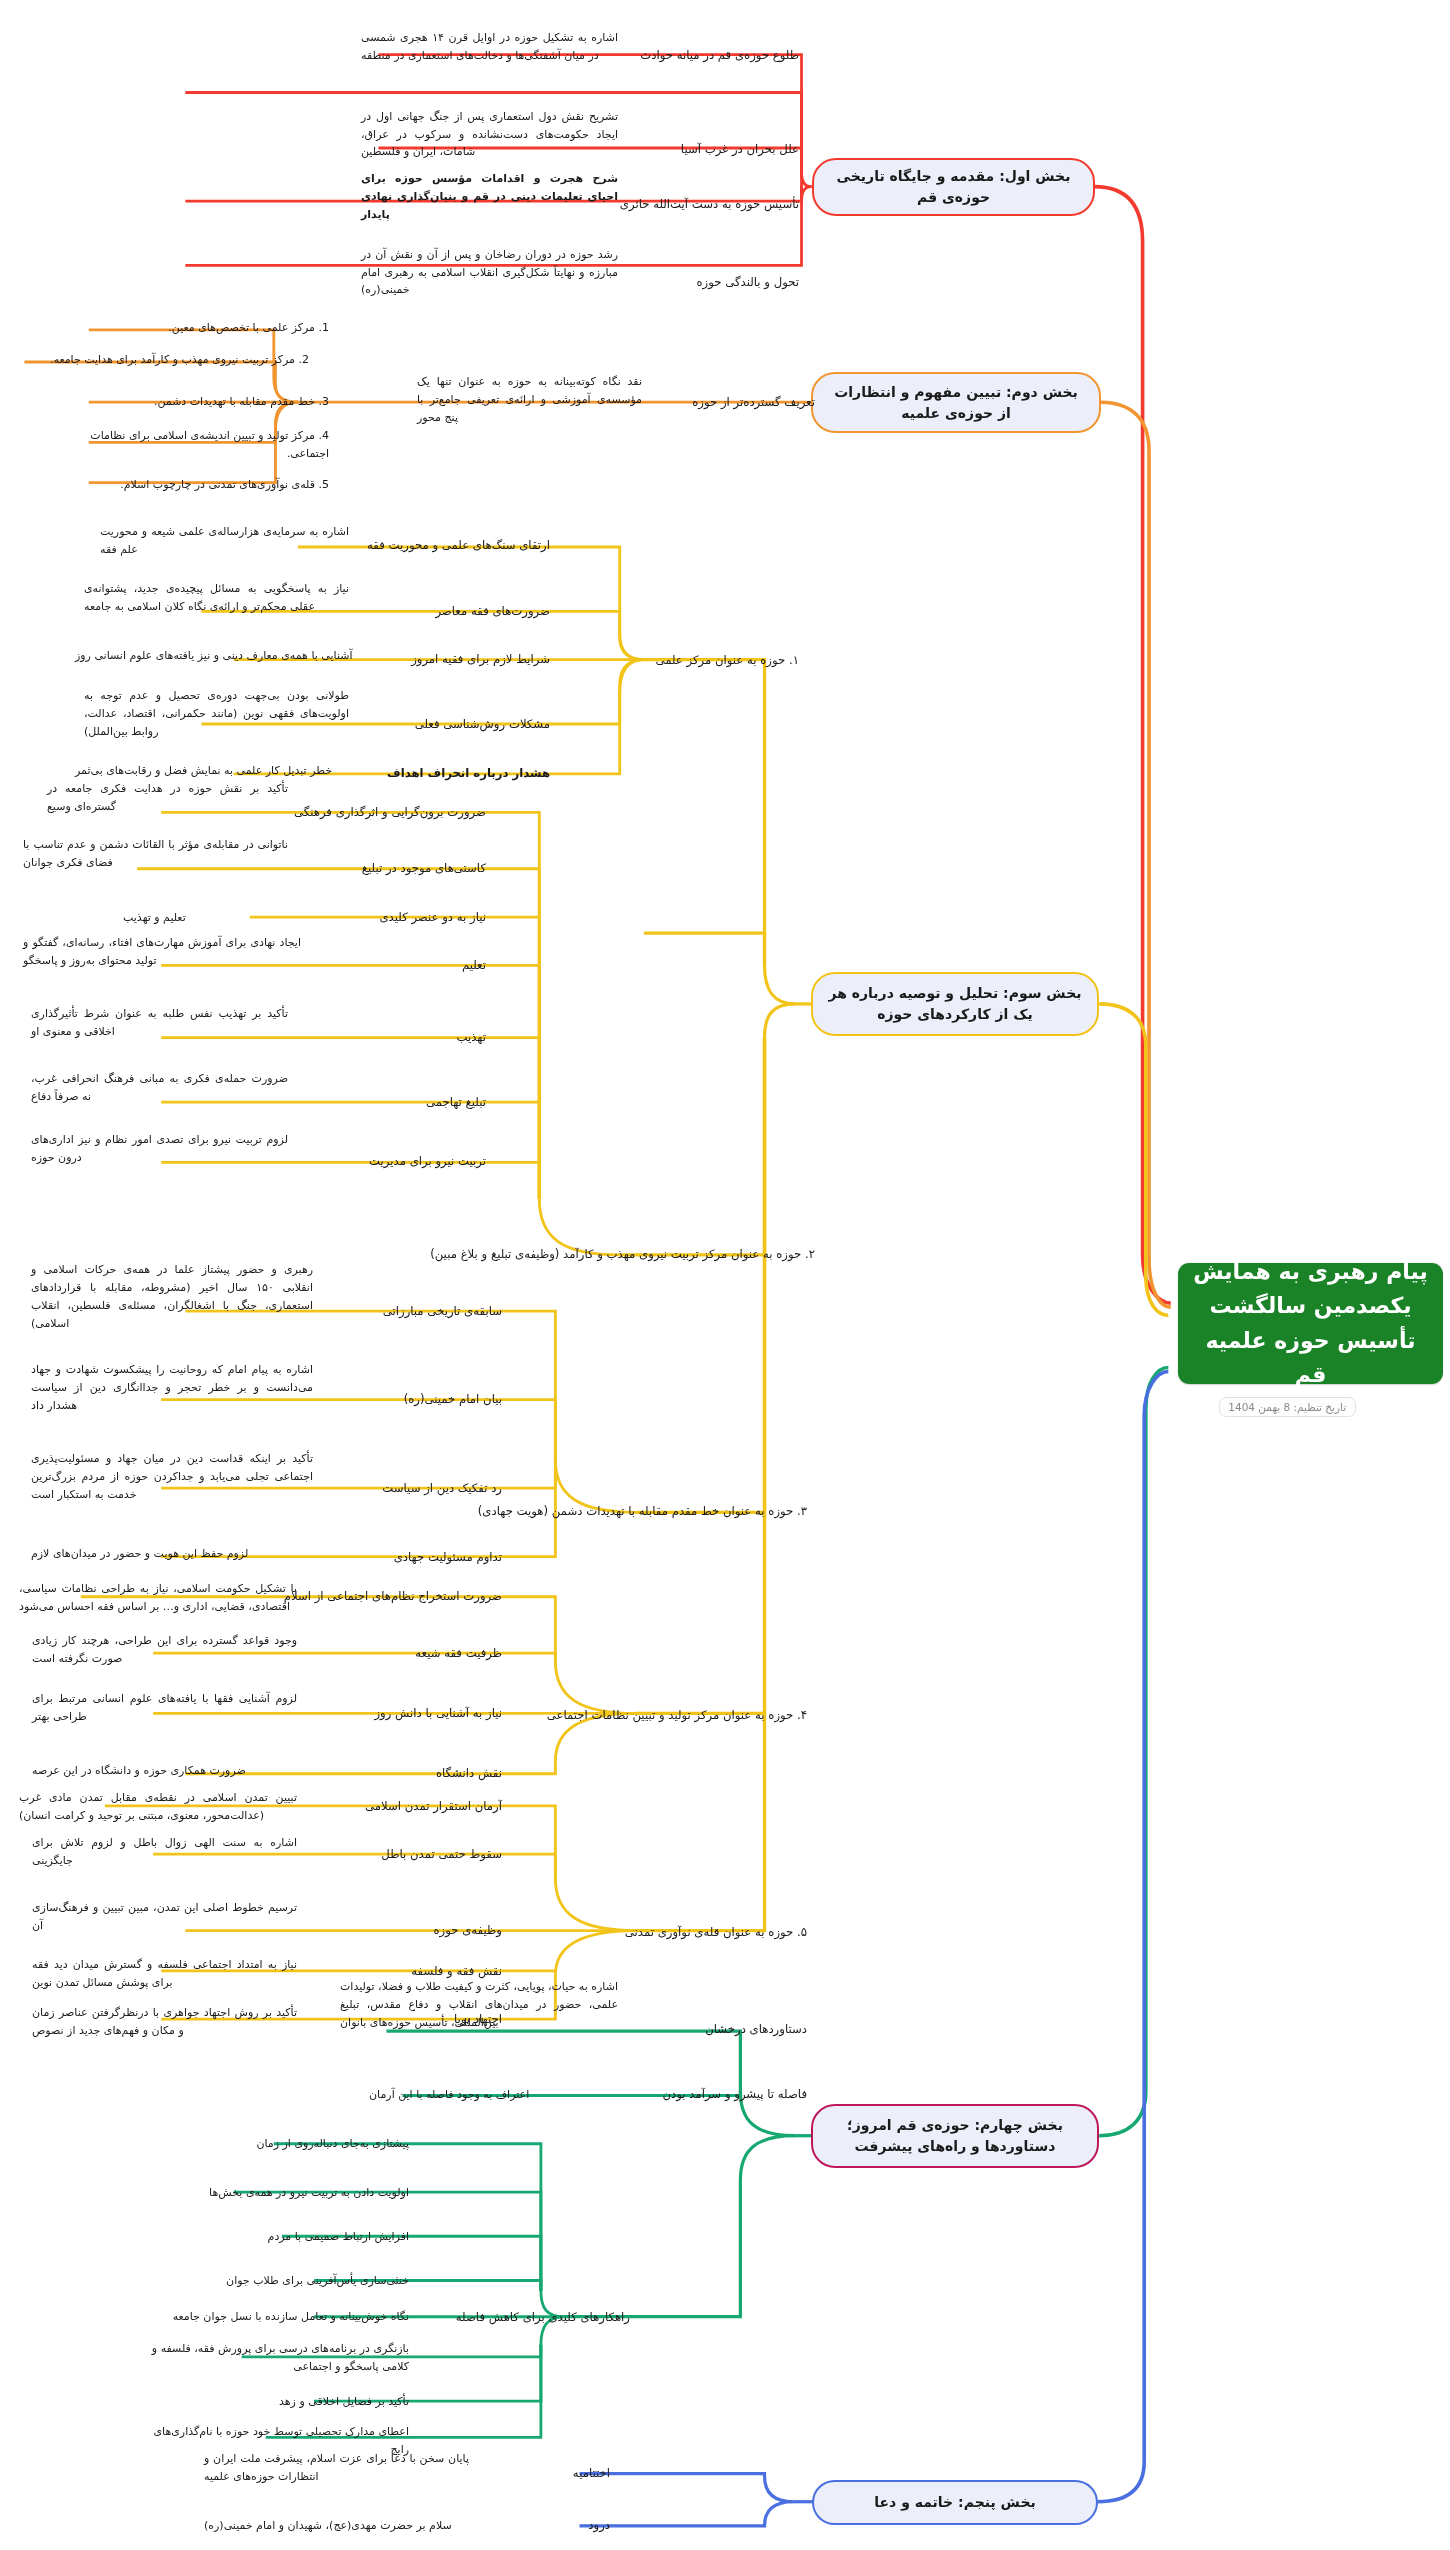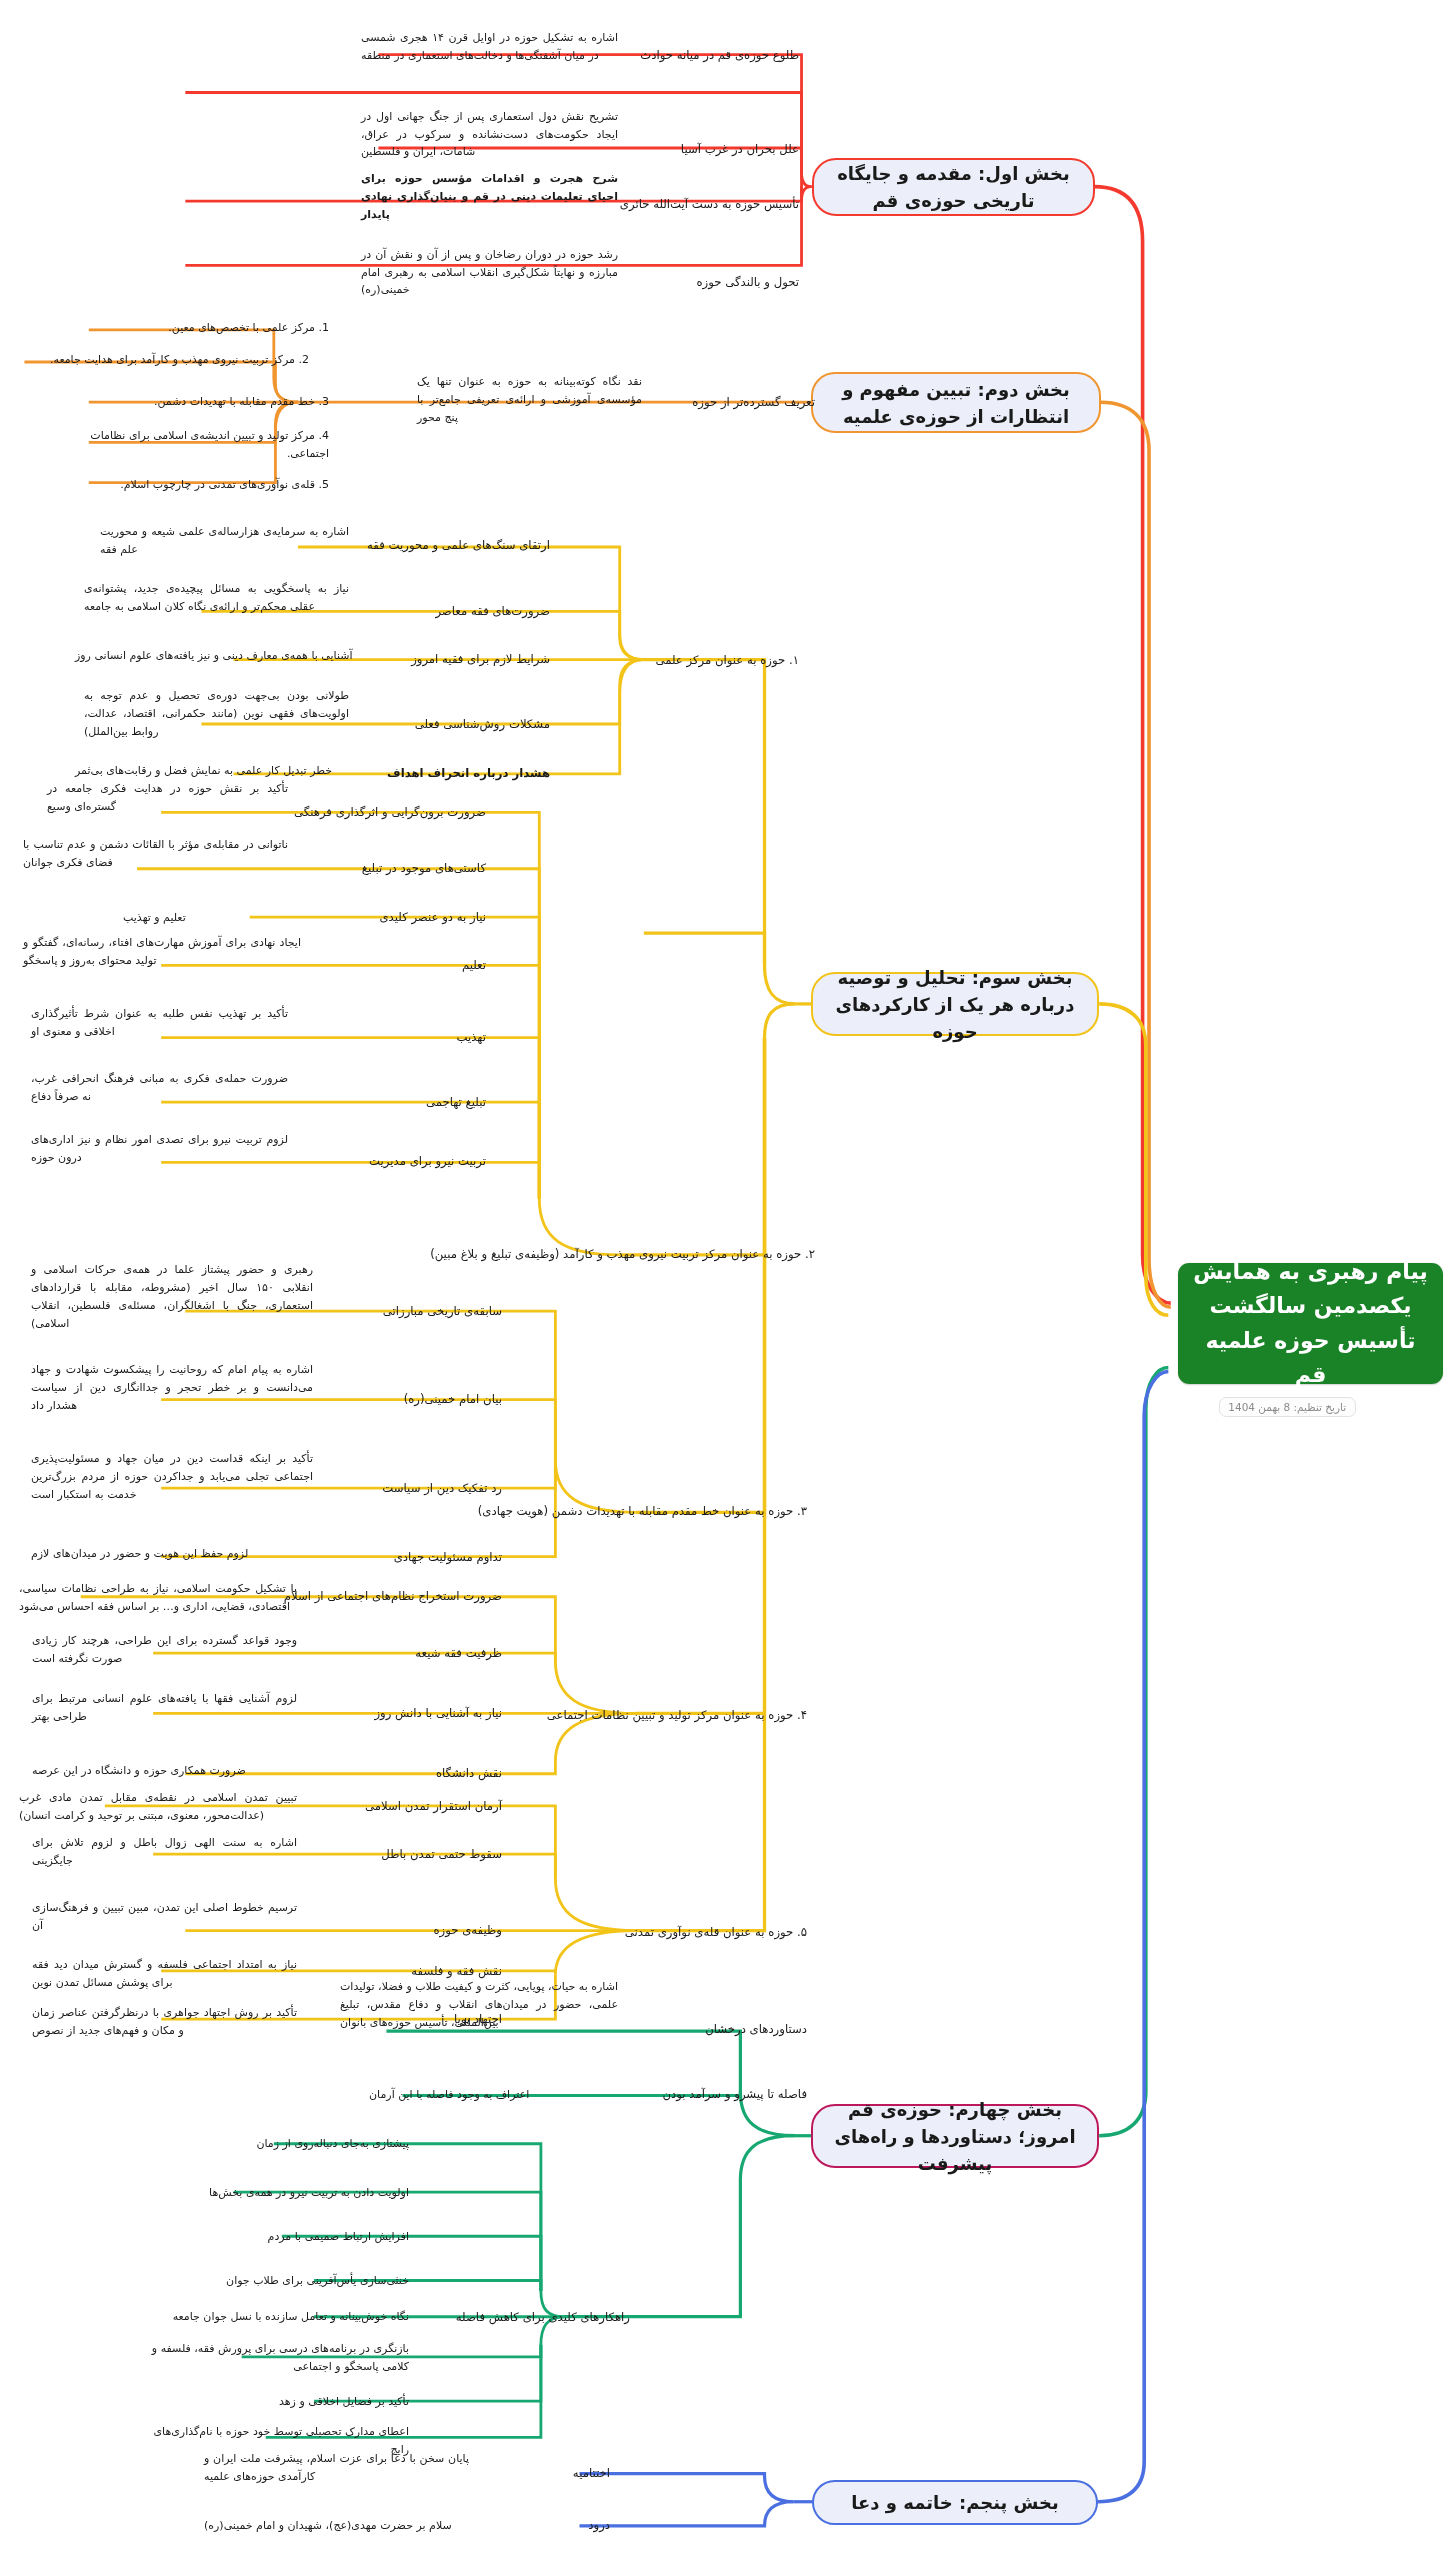--- a/index.html
+++ b/index.html
@@ -43,21 +43,21 @@
   }
 
   .section-node{
     border-radius:24px;
     background:#eceffa;
     display:flex;
     align-items:center;
     justify-content:center;
     text-align:center;
     font-weight:bold;
-    font-size:18px;
+    font-size:14px;
     line-height:1.5;
     padding:8px 14.5px;
     box-sizing:border-box;
   }
   .sec1{border:2px solid #f43a2e;}
   .sec2{border:2px solid #f0952f;}
   .sec3{border:2px solid #f2c318;}
   .sec4{border:2px solid #be185d;}
   .sec5{border:2px solid #4a6fe0;}
 
@@ -484,21 +484,21 @@
     <span>تأکید بر فضایل اخلاقی و زهد</span>
   </div>
   <div class="node leaf" style="right:1042px; top:2418px; width:265px; height:45px;">
     <span>اعطای مدارک تحصیلی توسط خود حوزه با نام‌گذاری‌های رایج</span>
   </div>
 
   <div class="node topic" style="right:841px; top:2460px; width:129px; height:27px;">
     <span>اختتامیه</span>
   </div>
   <div class="node detail" style="right:982px; top:2444px; width:265px; height:47px;">
-    <span>پایان سخن با دعا برای عزت اسلام، پیشرفت ملت ایران و کارآمدی حوزه‌های علمیه</span>
+    <span>پایان سخن با دعا برای عزت اسلام، پیشرفت ملت ایران و انتظارات حوزه‌های علمیه</span>
   </div>
 
   <div class="node topic" style="right:841px; top:2512px; width:129px; height:27px;">
     <span>درود</span>
   </div>
   <div class="node detail" style="right:982px; top:2512px; width:265px; height:27px;">
     <span>سلام بر حضرت مهدی(عج)، شهیدان و امام خمینی(ره)</span>
   </div>
 
 </div>

